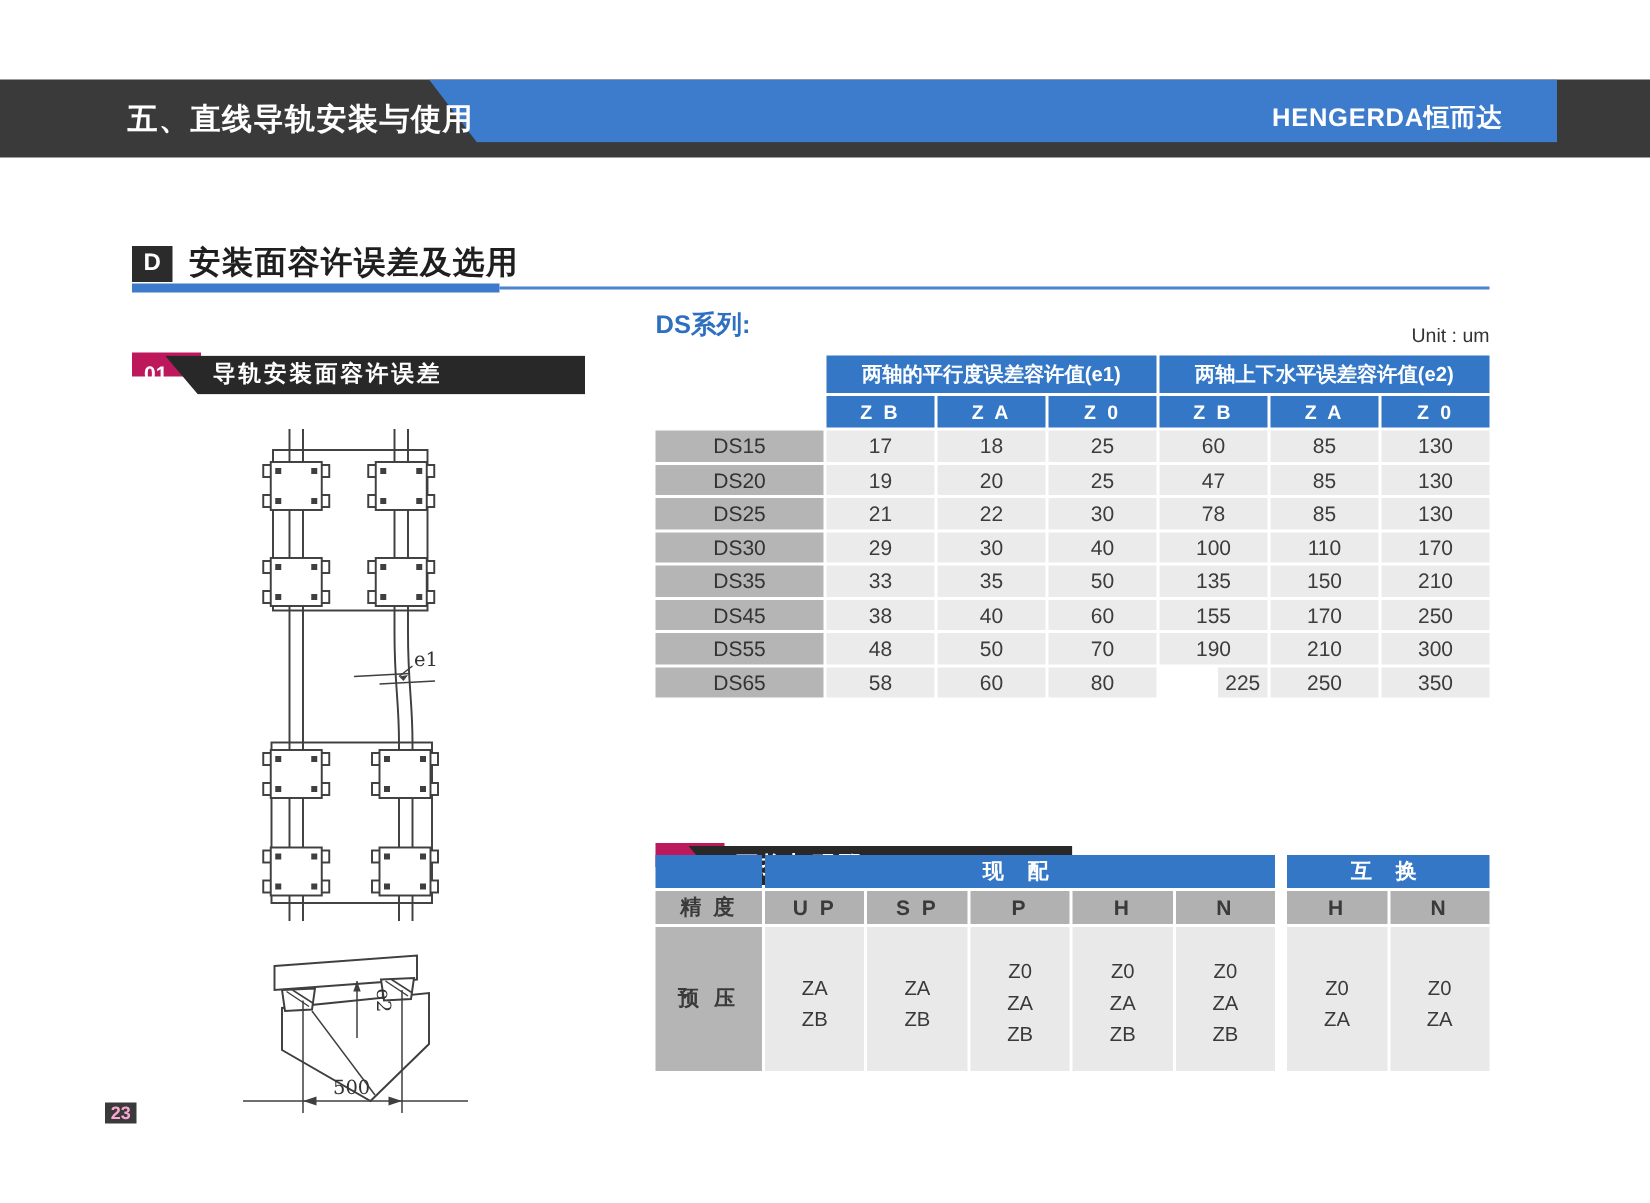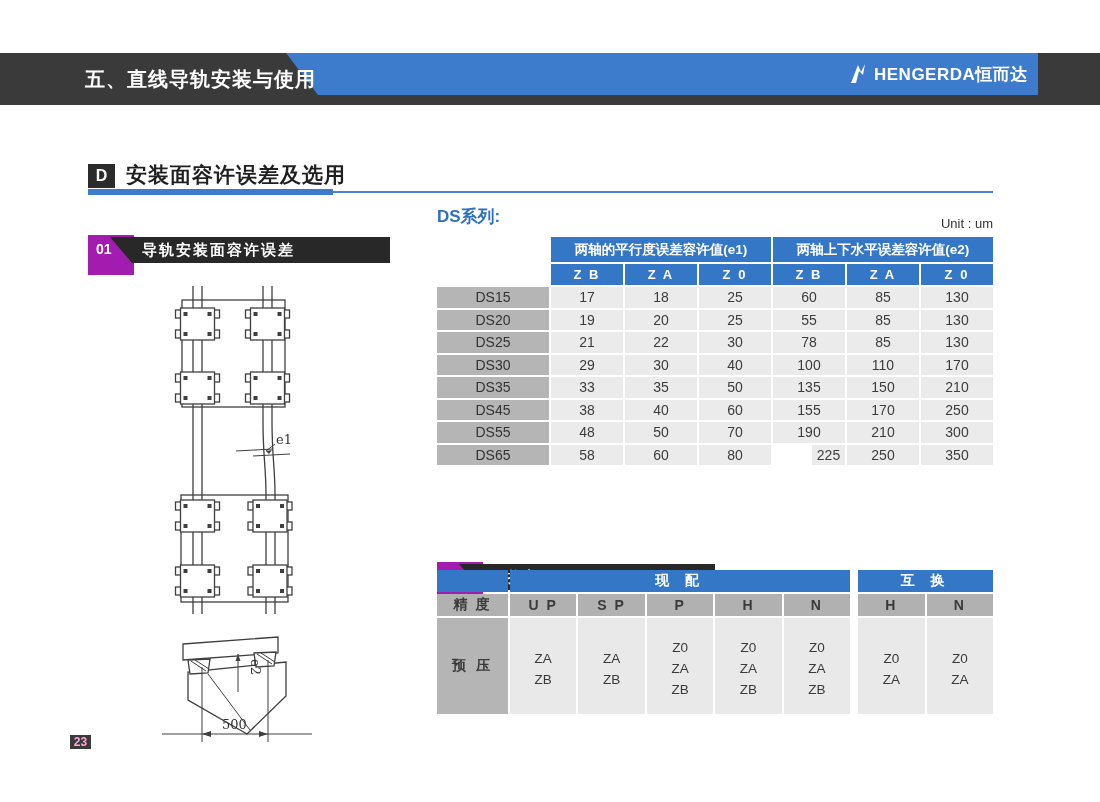--- a/index.html
+++ b/index.html
@@ -7,31 +7,31 @@
   body {
     position:relative; background:#ffffff; overflow:hidden;
     font-family:"Liberation Sans","DejaVu Sans",sans-serif; color:#222;
   }
   
   .hdr-bar { position:absolute; left:0; top:53px; width:1100px; height:52px; background:#3a3a3a; }
   .hdr-band { position:absolute; left:286px; top:53px; width:752px; height:42px; background:#3d7bcc;
               clip-path:polygon(0 0,100% 0,100% 100%,32px 100%); }
   .hdr-title { position:absolute; left:85px; top:66px; font-size:20px; font-weight:bold;
                color:#fff; letter-spacing:1px; }
-  .hdr-logo { position:absolute; left:848px; top:63px; height:26px; display:flex; align-items:flex-start;
-              gap:4px; color:#fff; font-weight:bold; font-size:17px; letter-spacing:0.5px; }
+  .hdr-logo { position:absolute; left:848px; top:63px; height:26px; display:flex; align-items:flex-end;
+              gap:4px; color:#fff; font-weight:bold; font-size:17px; letter-spacing:0.5px;flex-direction:column; }
   
   .d-box { position:absolute; left:88px; top:164px; width:27px; height:24px; background:#2b2b2b;
            color:#fff; font-weight:bold; font-size:16px; display:flex; align-items:center; justify-content:center; }
   .sec-title { position:absolute; left:126px; top:161px; font-size:21px; font-weight:bold; color:#1f1f1f; letter-spacing:1px; }
   .ul-thick { position:absolute; left:88px; top:189px; width:245px; height:6px; background:#3d7bcc; }
   .ul-thin  { position:absolute; left:333px; top:191px; width:660px; height:2px; background:#4c82ce; }
   
   .num-label { position:absolute; height:32px; }
-  .num-label .blue { position:absolute; left:0; top:0; width:46px; height:40px; background:#a21caf;
+  .num-label .blue { position:absolute; left:0; top:0; width:46px; height:16px; background:#be185d;
                      color:#fff; font-weight:bold; font-size:14px; line-height:28px; padding-left:8px; }
   .num-label .bar { position:absolute; left:22px; top:2px; height:26px; background:#282828;
                     clip-path:polygon(0 0,100% 0,100% 100%,22px 100%);
                     color:#fff; font-weight:bold; font-size:15px; line-height:26px;
                     padding-left:32px; letter-spacing:2px; }
   #label01 { left:88px;  top:235px; width:302px; }
   #label01 .bar { width:280px; }
   #label02 { left:437px; top:515px; width:280px;margin-top:47px; }
   #label02 .bar { width:256px; }
   
@@ -112,21 +112,21 @@
     <div class="t1-cell" style="grid-area: 3 / 2;">17</div>
     <div class="t1-cell" style="grid-area: 3 / 3;">18</div>
     <div class="t1-cell" style="grid-area: 3 / 4;">25</div>
     <div class="t1-cell" style="grid-area: 3 / 5;">60</div>
     <div class="t1-cell" style="grid-area: 3 / 6;">85</div>
     <div class="t1-cell" style="grid-area: 3 / 7;">130</div>
     <div class="t1-model" style="grid-area: 4 / 1;">DS20</div>
     <div class="t1-cell" style="grid-area: 4 / 2;">19</div>
     <div class="t1-cell" style="grid-area: 4 / 3;">20</div>
     <div class="t1-cell" style="grid-area: 4 / 4;">25</div>
-    <div class="t1-cell" style="grid-area: 4 / 5;">55</div>
+    <div class="t1-cell" style="grid-area: 4 / 5;">47</div>
     <div class="t1-cell" style="grid-area: 4 / 6;">85</div>
     <div class="t1-cell" style="grid-area: 4 / 7;">130</div>
     <div class="t1-model" style="grid-area: 5 / 1;">DS25</div>
     <div class="t1-cell" style="grid-area: 5 / 2;">21</div>
     <div class="t1-cell" style="grid-area: 5 / 3;">22</div>
     <div class="t1-cell" style="grid-area: 5 / 4;">30</div>
     <div class="t1-cell" style="grid-area: 5 / 5;">78</div>
     <div class="t1-cell" style="grid-area: 5 / 6;">85</div>
     <div class="t1-cell" style="grid-area: 5 / 7;">130</div>
     <div class="t1-model" style="grid-area: 6 / 1;">DS30</div>

